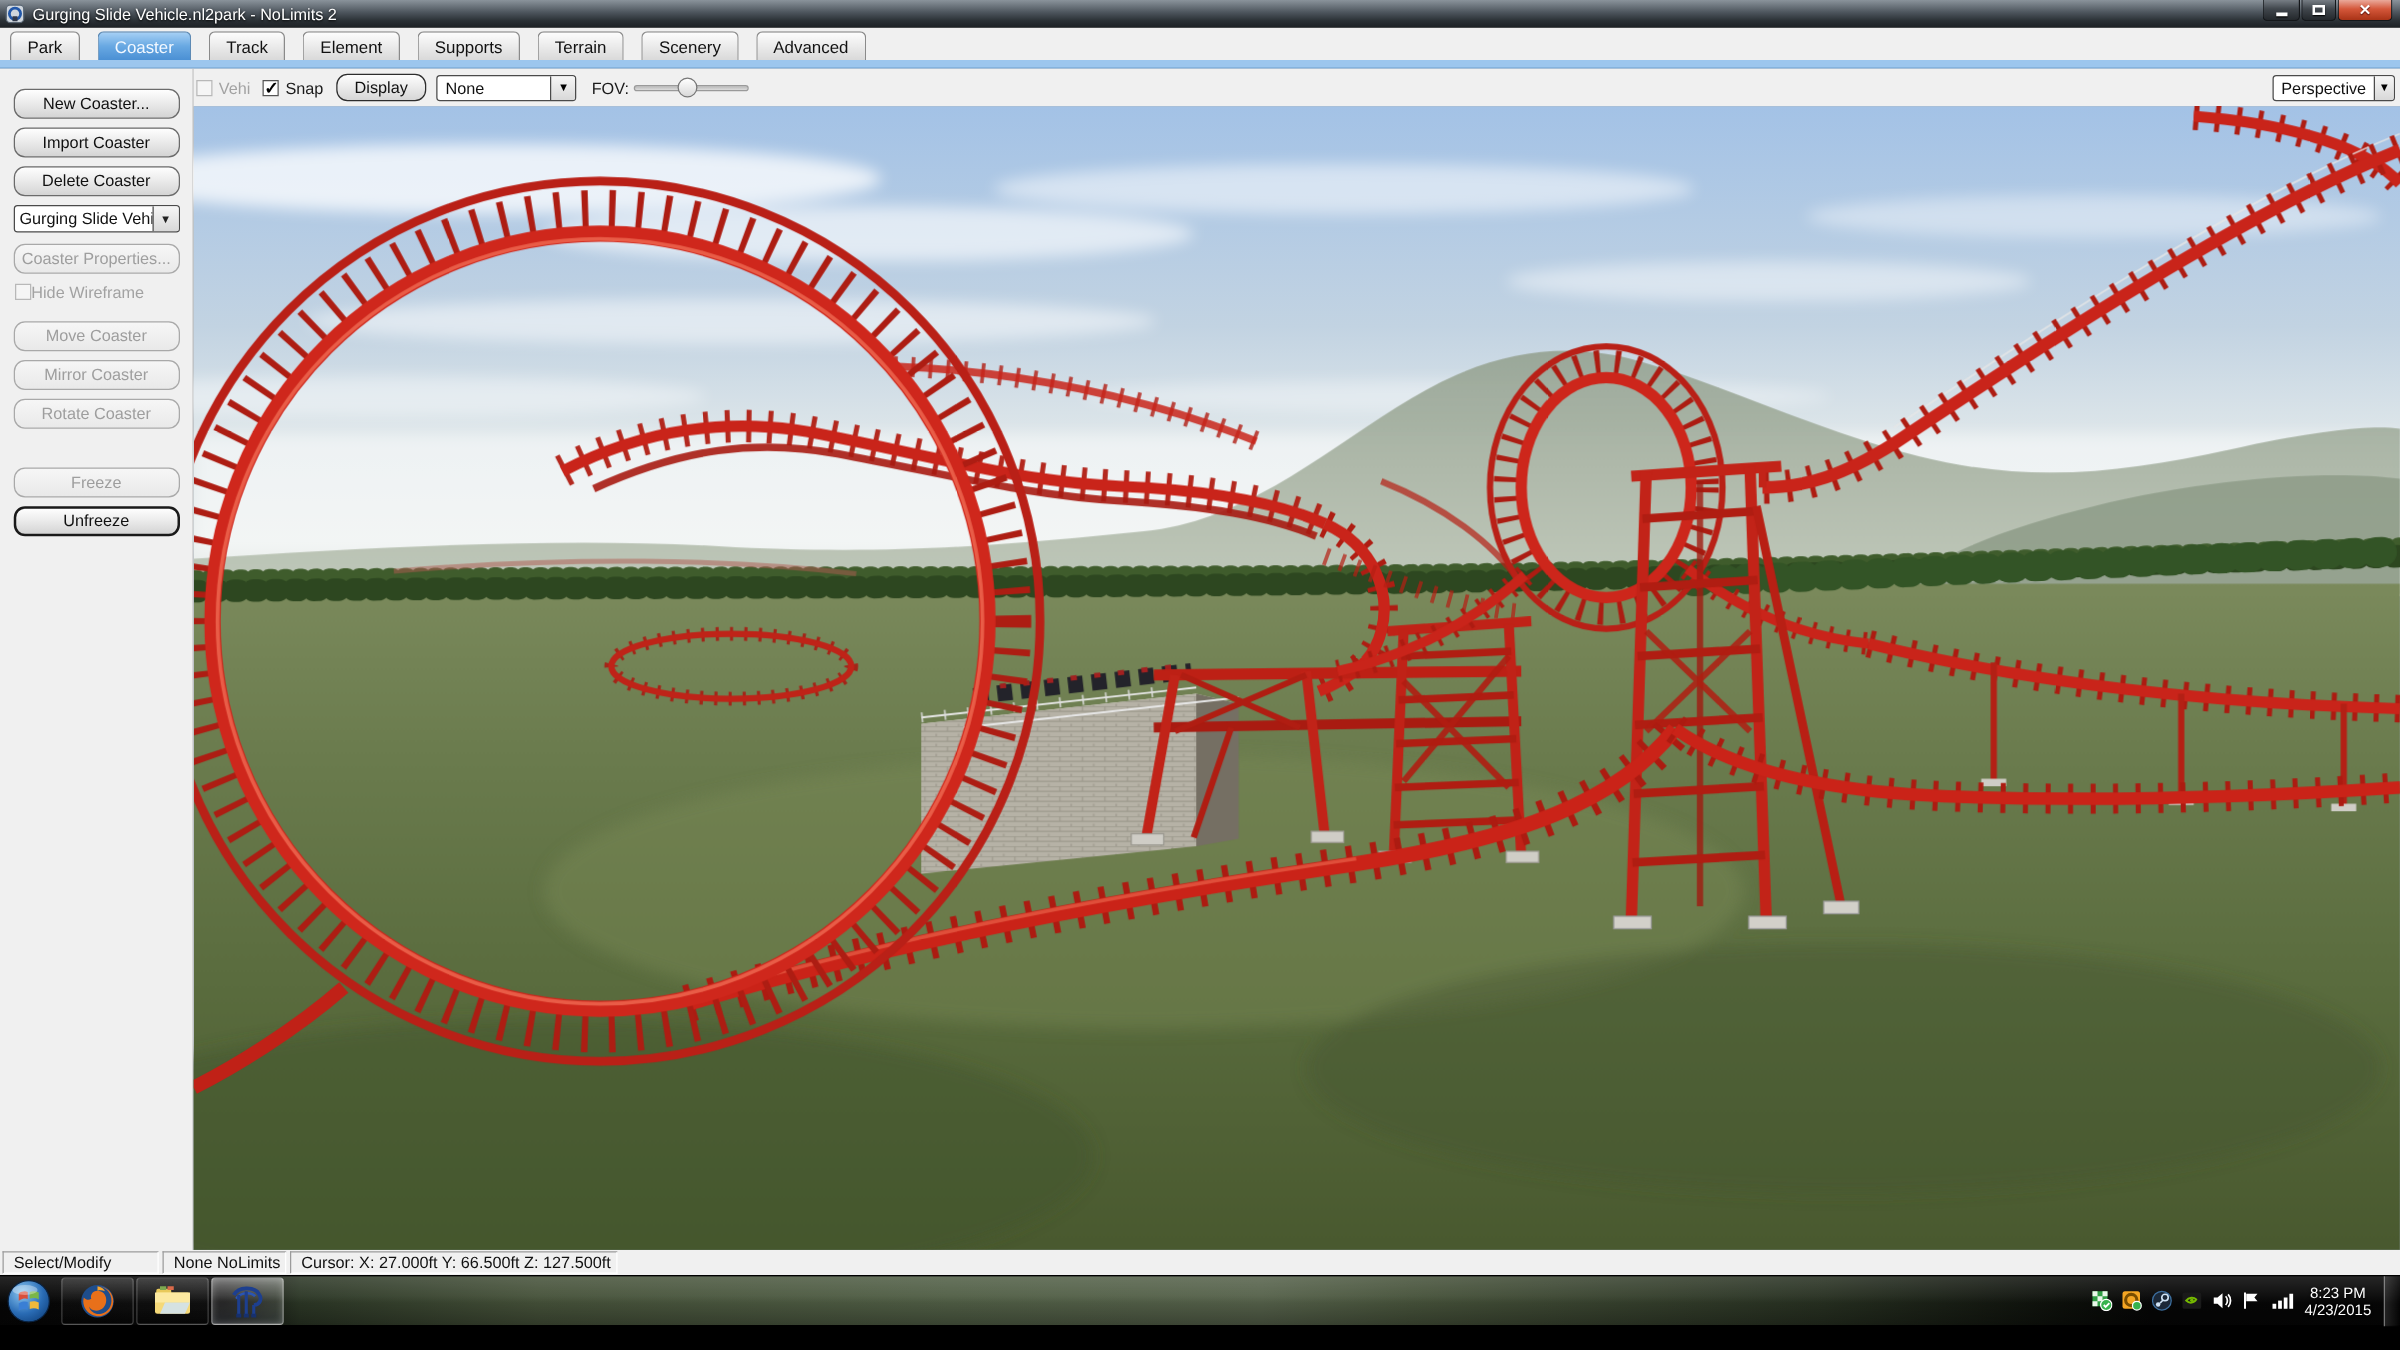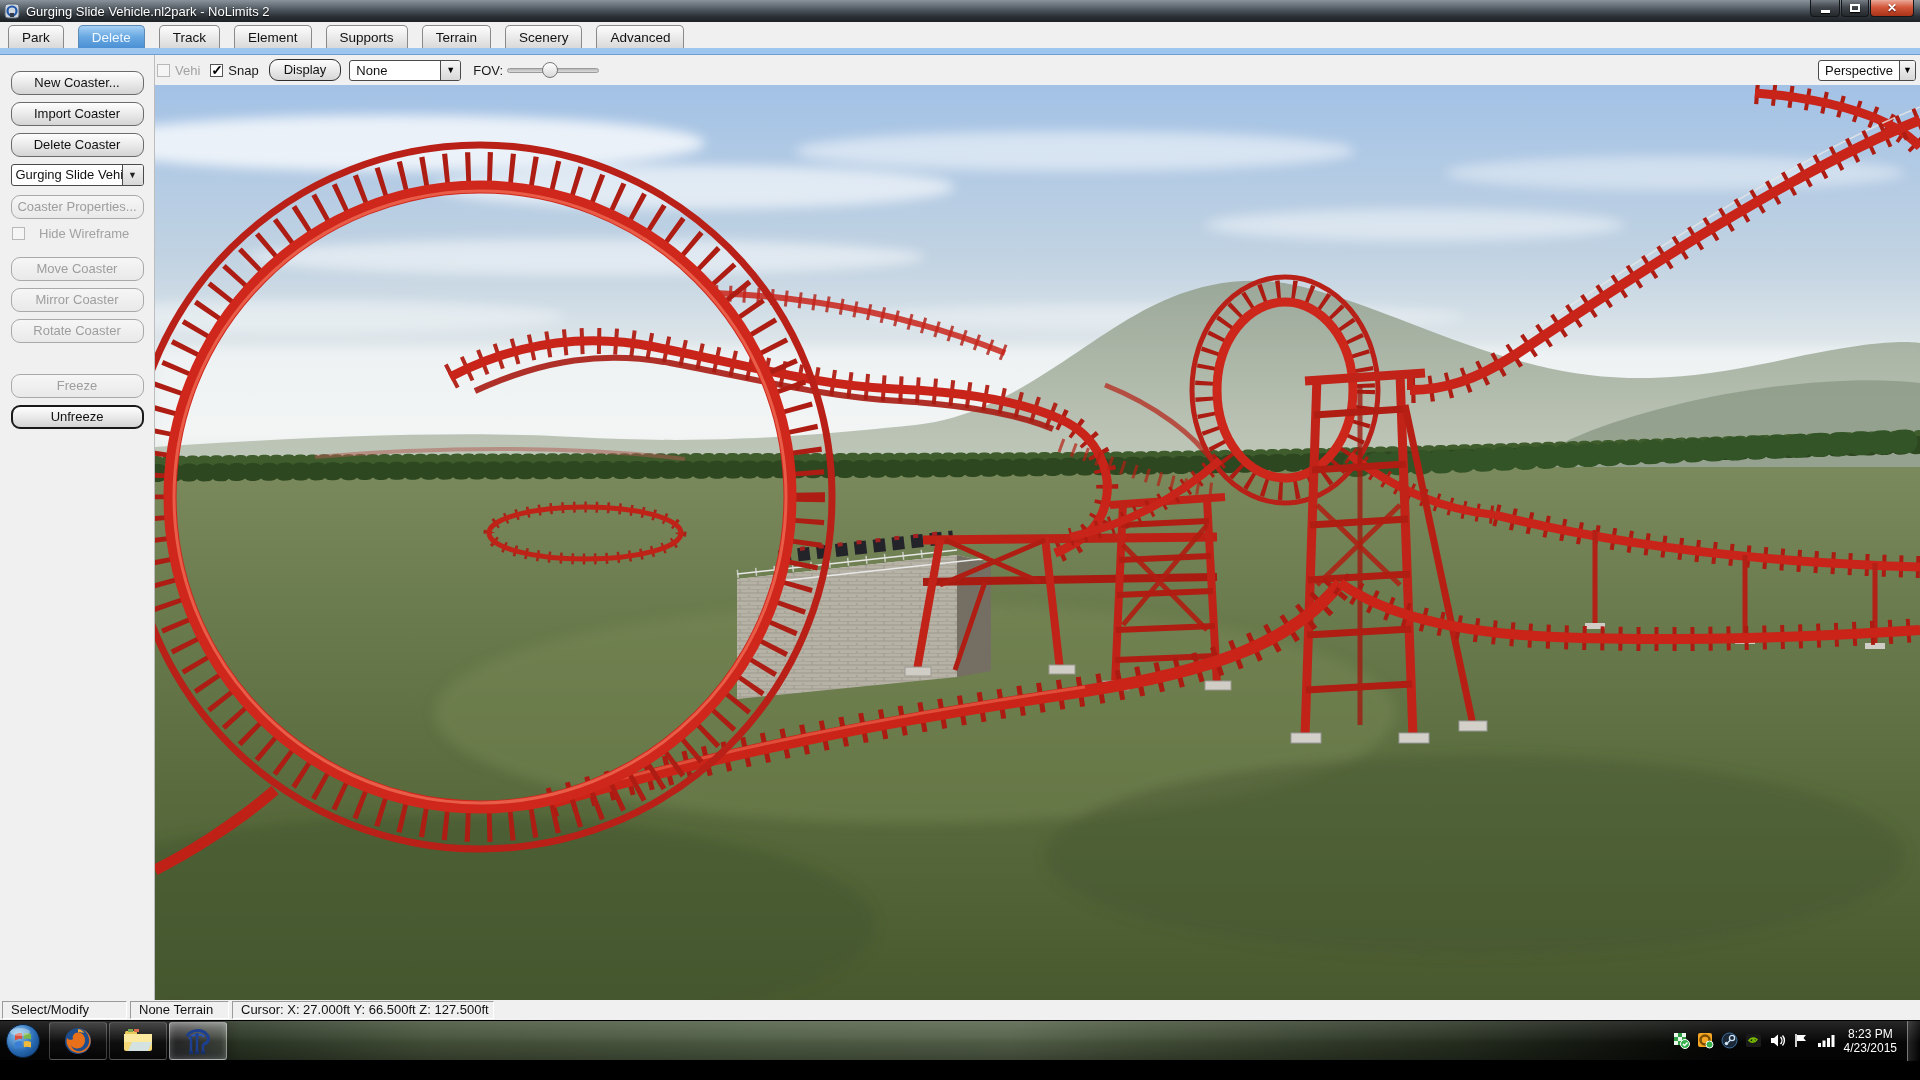--- a/index.html
+++ b/index.html
@@ -41,21 +41,21 @@
             background:linear-gradient(#fefefe,#ececec 45%,#d4d4d4); }
   .sb-btn.disabled { color:#9e9e9e; border-color:#a9a9a9; background:linear-gradient(#f6f6f6,#e9e9e9); }
   .sb-btn.default { border:2px solid #1a1a1a; line-height:20px; }
   .sb-select { width:133px; height:22px; margin:2px auto 9px; display:flex; border:1px solid #4a4a4a; border-radius:3px; background:#fff; overflow:hidden;}
   .sb-select .val { flex:1; font-size:13px; padding:2px 0 0 4px; white-space:nowrap; overflow:hidden; color:#111;}
   .sb-select .arrow { width:21px; border-left:1px solid #4a4a4a; background:linear-gradient(#f6f6f6,#d8d8d8); display:flex; align-items:center; justify-content:center; font-size:9px; color:#222;}
   .cbrow { display:flex; align-items:center; margin:4px 0 10px 12px; }
   .cb { width:13px; height:13px; background:#fff; border:1px solid #555; display:inline-block; position:relative; }
   .cb.checked::after { content:"✓"; position:absolute; top:-3px; left:0px; font-size:14px; font-weight:bold; color:#000; }
   .cb.disabled { border-color:#b8b8b8; background:#f5f5f5; }
-  .cblabel { font-size:13px; margin-left:14px; color:#222; }
+  .cblabel { font-size:13px; margin-left:0; color:#222; }
   .cblabel.disabled { color:#a2a2a2; }
   .gap24 { height:24px; } .gap6 { height:6px; }
 
   .content { flex:1; display:flex; flex-direction:column; }
   .vtoolbar { height:30px; background:#f0f0f0; display:flex; align-items:center; padding:0 4px 0 2px; }
   .tlabel { font-size:13px; color:#1a1a1a; margin:0 10px 0 5px; }
   .tlabel.disabled { color:#a2a2a2; }
   .tool-btn { font-size:13px; color:#111; padding:2px 14px 3px; border:1px solid #2d2d2d; border-radius:9px;
               background:linear-gradient(#fdfdfd,#ececec 45%,#d6d6d6); margin-right:8px; }
   .combo { height:21px; display:flex; border:1px solid #4a4a4a; border-radius:3px; background:#fff; overflow:hidden; }
@@ -119,21 +119,21 @@
         </div>
       <div class="winbtn close">
           <div class="glyph-close">✕</div>
         </div>
     </div>
   </div>
 
 
   <div class="tabbar">
     <span class="tab">Park</span>
-    <span class="tab selected">Delete</span>
+    <span class="tab selected">Coaster</span>
     <span class="tab">Track</span>
     <span class="tab">Element</span>
     <span class="tab">Supports</span>
     <span class="tab">Terrain</span>
     <span class="tab">Scenery</span>
     <span class="tab">Advanced</span>
   </div>
   <div class="bluestrip"></div>
 
   <div class="main">
@@ -354,21 +354,21 @@
             <circle cx="325" cy="412" r="306" stroke="#ef6a52" stroke-width="3" opacity="0.8"></circle>
             <path d="M120,705 C80,740 30,770 0,785" stroke="#c02117" stroke-width="11"></path>
           </g>
         </svg>
       </div>
     </div>
   </div>
 
   <div class="statusbar">
     <div class="sb-cell cell-mode">Select/Modify</div>
-    <div class="sb-cell cell-sel">None Terrain</div>
+    <div class="sb-cell cell-sel">None NoLimits</div>
     <div class="sb-cell cell-cursor">Cursor: X: 27.000ft Y: 66.500ft Z: 127.500ft</div>
   </div>
 
   <div class="taskbar">
     <div class="startorb">
       <svg width="36" height="36" viewBox="0 0 36 36">
         <defs>
             <radialGradient id="orb" cx="0.35" cy="0.3" r="0.9">
           <stop offset="0" stop-color="#8cc8f2"></stop>
               <stop offset="0.55" stop-color="#2a6cb5"></stop>

